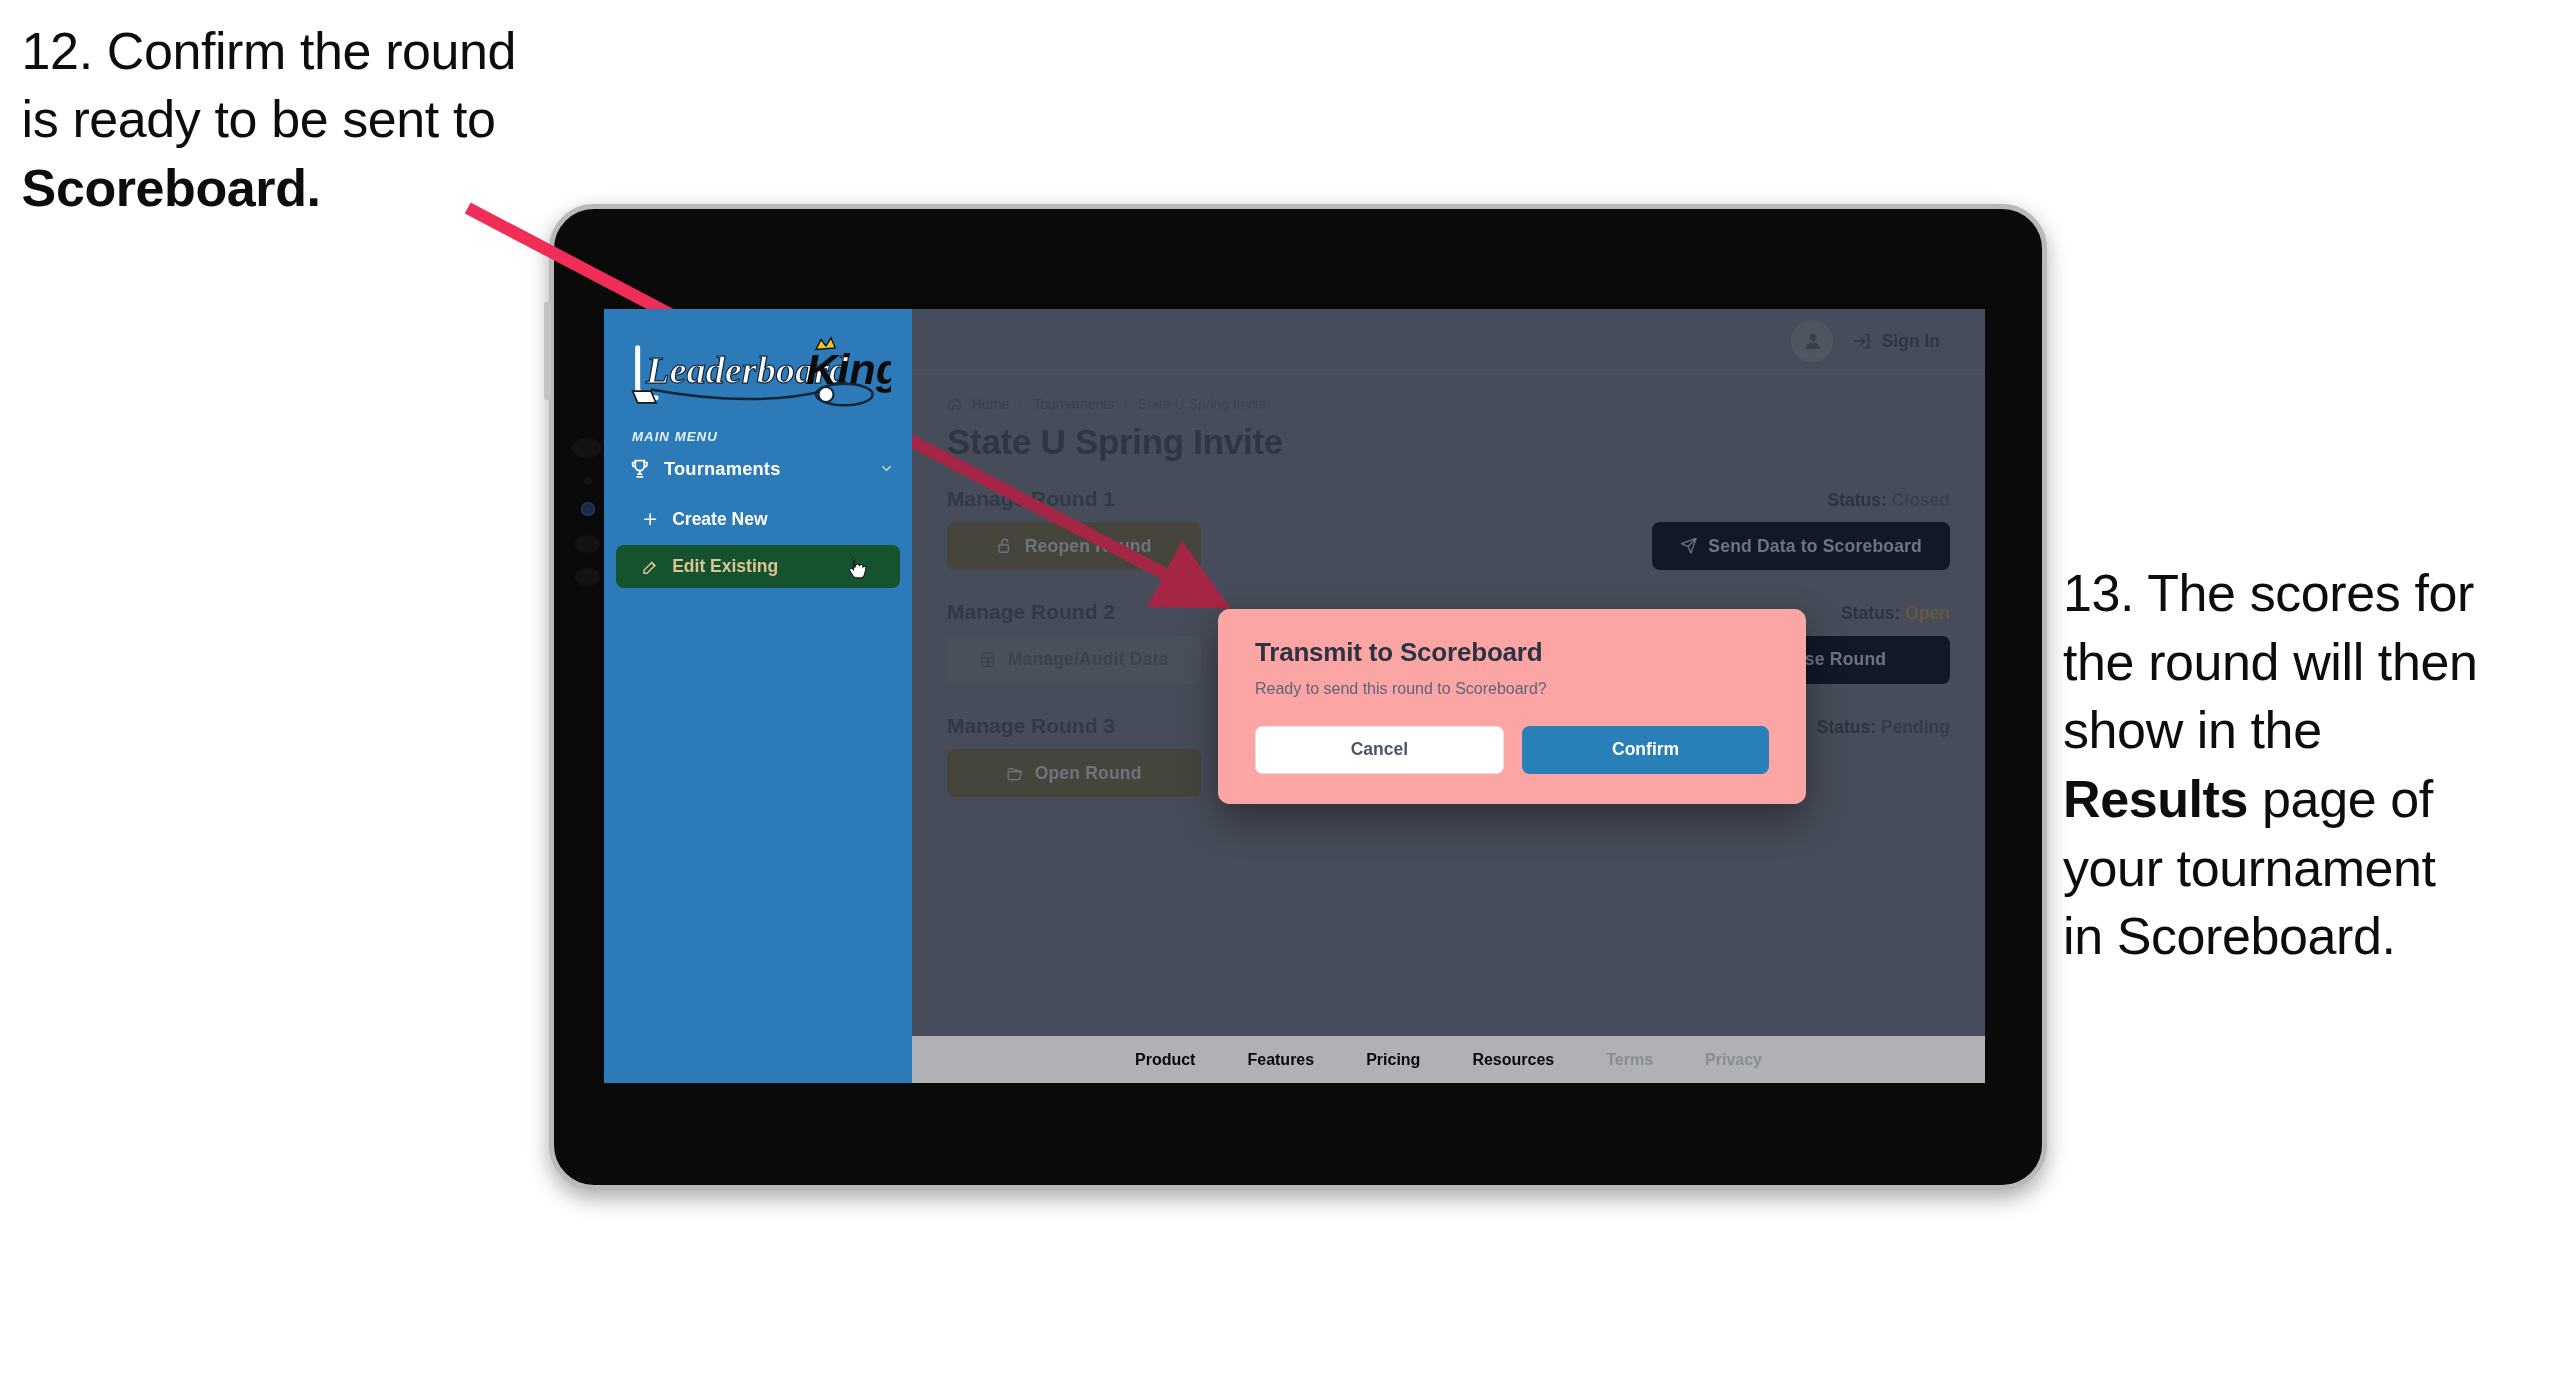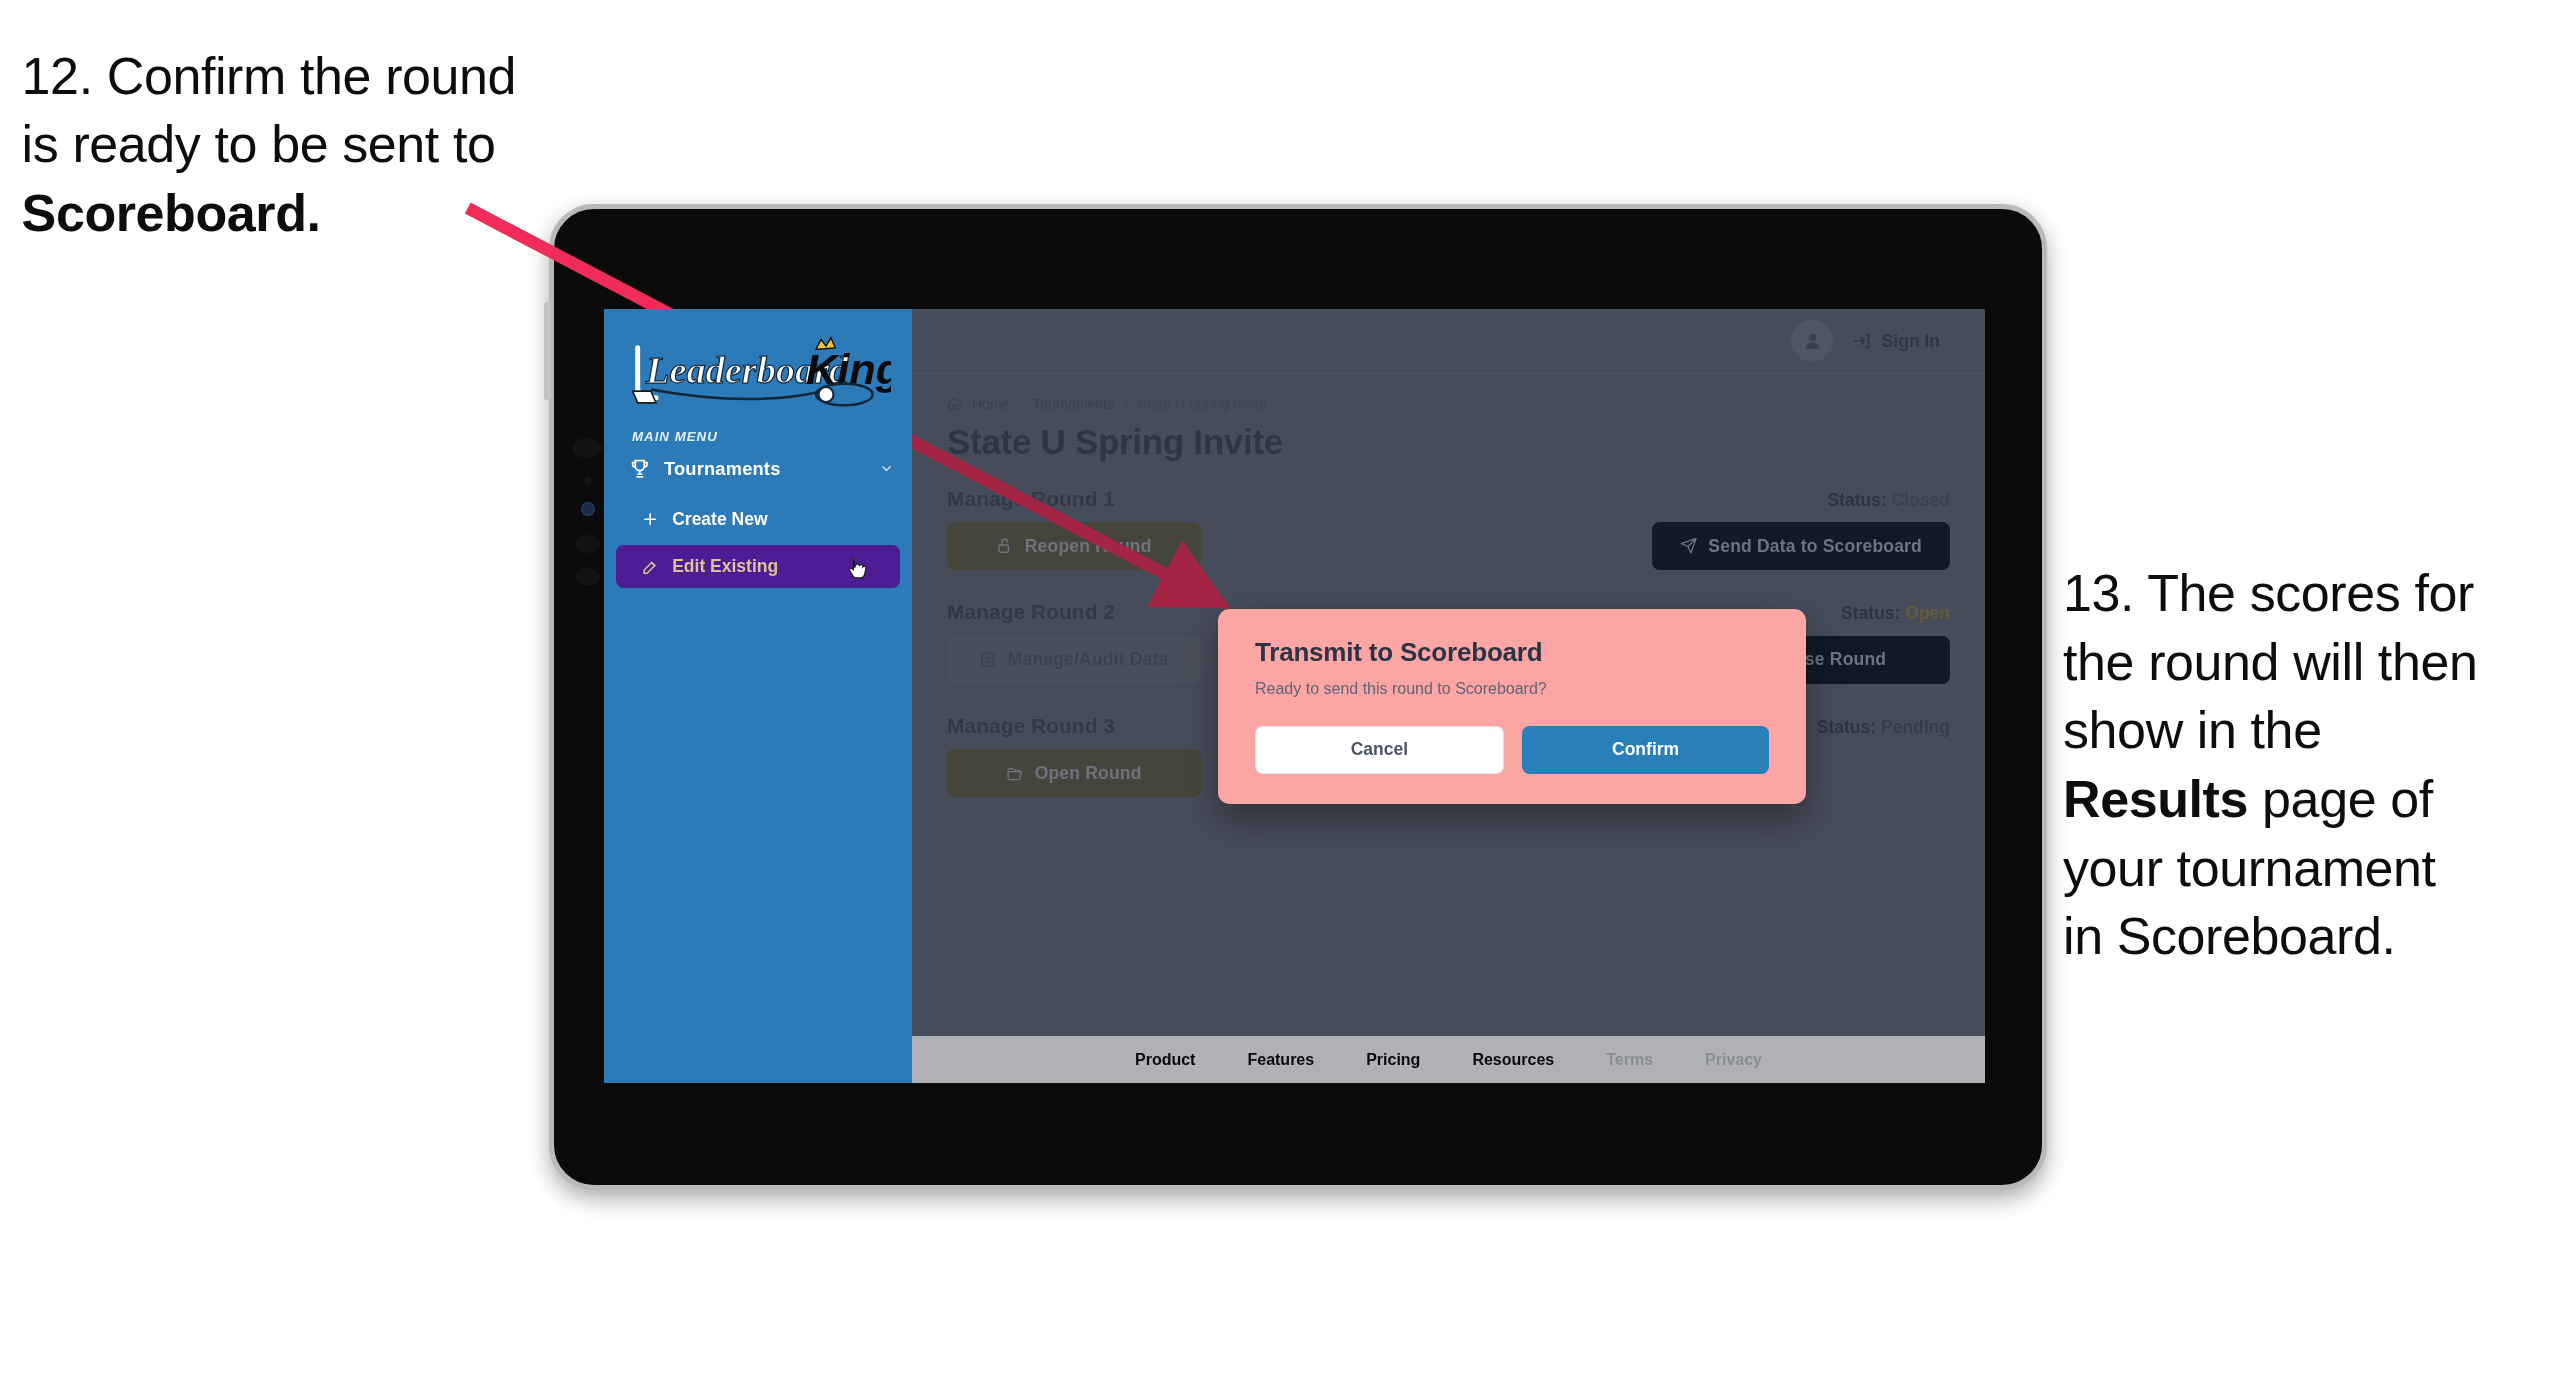--- a/index.html
+++ b/index.html
@@ -14,21 +14,21 @@
   
   .anno {
     position: absolute;
     color: #0d0d0d;
     font-size: 52px;
     line-height: 1.32;
     letter-spacing: -0.4px;
     font-weight: 400;
   }
   .anno b { font-weight: 700; }
-  #anno-left  { left: 21.6px; top: 16.6px; width: 649px; margin-top: 25px; }
+  #anno-left  { left: 21.6px; top: 16.6px; width: 649px; }
   #anno-right { left: 2063px; top: 559px; width: 516px; }
 
   
   .arrow-layer { position: absolute; left: 0; top: 0; width: 2576px; height: 1386px; pointer-events: none; }
 
   
   .tablet {
     position: absolute;
     left: 549px; top: 204px;
     width: 1498px; height: 986px;
@@ -75,21 +75,21 @@
     padding: 13.3px 18.3px 13.3px 25px; color: #ffffff;
     font-size: 18.3px; font-weight: 700; letter-spacing: 0.2px;
   }
   .nav-item .chev { margin-left: auto; opacity: .85; }
   .sub-item {
     display: flex; align-items: center; gap: 13.3px;
     margin: 5px 11.6px; padding: 10.8px 13.3px 10.8px 25px;
     border-radius: 7.5px; color: #ffffff;
     font-size: 17.5px; font-weight: 700;
   }
-  .sub-item.active { background: #4c1d95; color: #ddc496; position: relative; }
+  .sub-item.active { background: #14532d; color: #ddc496; position: relative; }
   .ico { display: inline-flex; align-items: center; justify-content: center; flex: 0 0 auto; }
   .cursor-hand { position: absolute; right: 32px; top: 50%; transform: translateY(-42%); }
 
   
   .main { flex: 1 1 auto; position: relative; display: flex; flex-direction: column; }
   .topbar {
     height: 65px; display: flex; align-items: center; justify-content: flex-end;
     gap: 18.3px; padding-right: 45px; border-bottom: 0.8px solid rgba(255,255,255,0.07);
   }
   .avatar {

